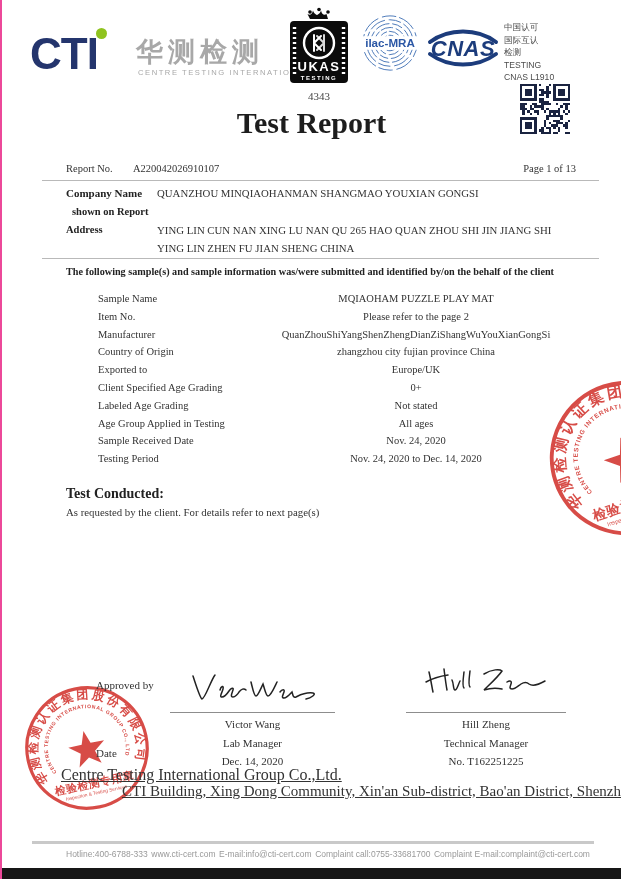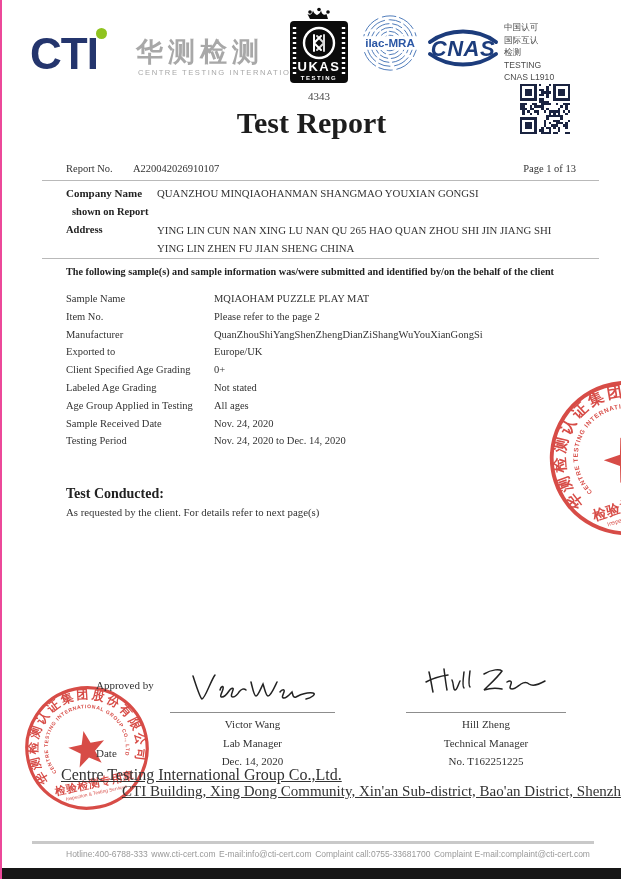--- a/index.html
+++ b/index.html
@@ -42,22 +42,22 @@
   .company-name-label2{left:70px;top:206px;font-size:10.5px;}
   .address-label{left:64px;top:224px;font-size:10.5px;}
   .address-value1{left:155px;top:224px;font-size:10.8px;white-space:nowrap;}
   .address-value2{left:155px;top:242px;font-size:10.8px;}
 
   .intro{left:64px;top:264px;width:532px;font-size:10.2px;font-weight:bold;color:#222;line-height:15px;}
 
   
   .sample-table{left:64px;top:293px;width:520px;font-size:10.5px;}
   .srow{display:flex;height:17.8px;align-items:flex-start;}
-  .slabel{width:148px;flex:0 0 148px;}
-  .svalue{flex:1;}
+  .slabel{width:148px;flex:0 0 148px;margin-left:32px;}
+  .svalue{flex:1;text-align:center;}
 
   .test-conducted-heading{left:64px;top:486px;font-size:14px;font-weight:bold;color:#222;}
   .test-conducted-body{left:64px;top:506px;font-size:10.8px;}
 
   
   .stamp{pointer-events:none;opacity:.88;}
   .stamp-right{left:545px;top:378px;width:160px;height:160px;transform:rotate(-18deg);}
   .stamp-left{left:21px;top:684px;width:128px;height:128px;transform:rotate(-12deg);}
 
   
@@ -295,20 +295,24 @@
       </div>
       <div class="srow">
         <span class="slabel">Item No.</span>
         <span class="svalue">Please refer to the page 2</span>
       </div>
       <div class="srow">
         <span class="slabel">Manufacturer</span>
         <span class="svalue">QuanZhouShiYangShenZhengDianZiShangWuYouXianGongSi</span>
       </div>
       <div class="srow">
+        <span class="slabel">Country of Origin</span>
+        <span class="svalue">zhangzhou city fujian province China</span>
+      </div>
+      <div class="srow">
         <span class="slabel">Exported to</span>
         <span class="svalue">Europe/UK</span>
       </div>
       <div class="srow">
         <span class="slabel">Client Specified Age Grading</span>
         <span class="svalue">0+</span>
       </div>
       <div class="srow">
         <span class="slabel">Labeled Age Grading</span>
         <span class="svalue">Not stated</span>

